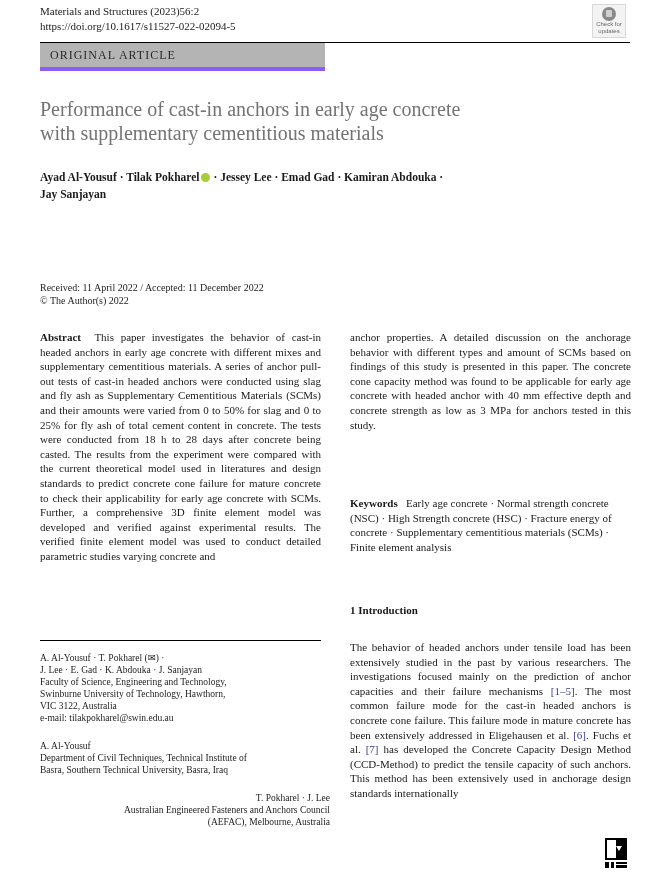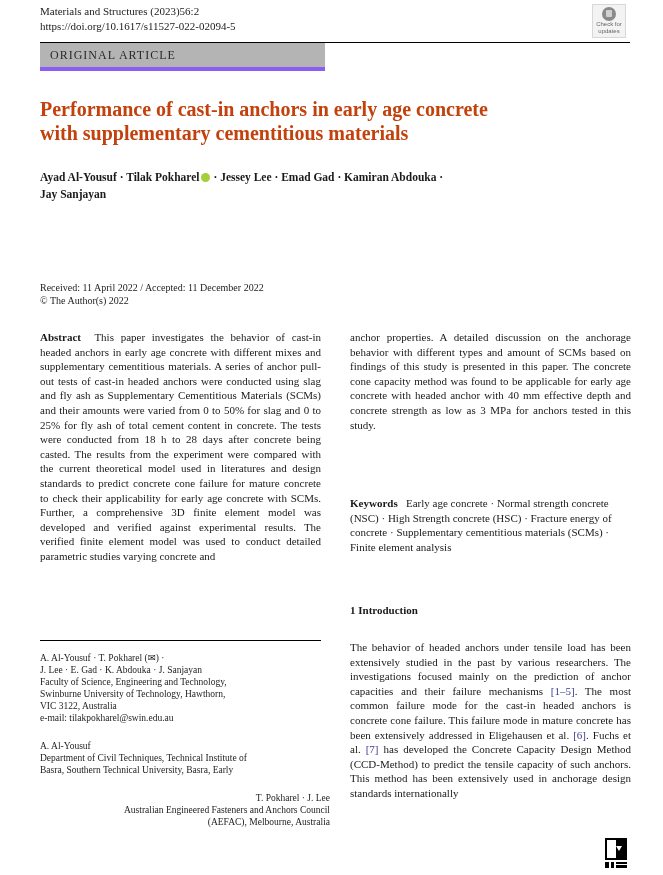--- a/index.html
+++ b/index.html
@@ -13,21 +13,21 @@
            background: #f3f3f3; box-sizing: border-box; text-align: center; }
   .check .circ { width: 14px; height: 14px; border-radius: 50%; background: #8a8a8a;
                  margin: 2px auto 0; position: relative; }
   .check .circ::after { content: ""; position: absolute; left: 4px; top: 3px; width: 6px; height: 7px;
                  background: #d0d0d0; border-radius: 1px; }
   .check .ctext { font-family: "Liberation Sans", sans-serif; font-size: 6px; line-height: 7px; color: #666; }
   .rule { left: 40px; top: 42px; width: 590px; height: 1px; background: #000; }
   .orig { left: 40px; top: 43px; width: 285px; height: 24px; background: #b4b4b4;
           border-bottom: 4px solid #8b5cf6; }
   .orig span { position: absolute; left: 10px; top: 5px; font-size: 12px; letter-spacing: 1px; color: #2a2a2a; }
-  .title { left: 40px; top: 97px; font-size: 20px; line-height: 24px; font-weight: bold; color: #c2410c; width: 560px; }
+  .title { left: 40px; top: 97px; font-size: 20px; line-height: 24px; font-weight: normal; color: #737373; width: 560px; }
   .authors { left: 40px; top: 169px; font-size: 11.5px; line-height: 17px; font-weight: bold; color: #1a1a1a; width: 460px; }
   .orcid { display: inline-block; width: 9px; height: 9px; border-radius: 50%; background: #a6ce39;
            vertical-align: -1px; margin: 0 1px; }
   .dates { left: 40px; top: 281px; font-size: 10px; line-height: 13px; color: #222; }
   .col { font-size: 11px; line-height: 14.6px; text-align: justify; color: #1a1a1a; }
   .colL { left: 40px; top: 330px; width: 281px; }
   .colR { left: 350px; top: 330px; width: 281px; }
   .kw { left: 350px; top: 476px; width: 281px; font-size: 11px; line-height: 14.6px; text-align: left; margin-top: 20px; }
   .bold { font-weight: bold; }
   .intro-h { left: 350px; top: 604px; font-size: 11px; font-weight: bold; }
@@ -97,21 +97,21 @@
   <div>J. Lee · E. Gad · K. Abdouka · J. Sanjayan</div>
   <div>Faculty of Science, Engineering and Technology,</div>
   <div>Swinburne University of Technology, Hawthorn,</div>
   <div>VIC 3122, Australia</div>
   <div>e-mail: tilakpokharel@swin.edu.au</div>
 </div>
 
 <div class="abs fn fn2">
   <div>A. Al-Yousuf</div>
   <div>Department of Civil Techniques, Technical Institute of</div>
-  <div>Basra, Southern Technical University, Basra, Early</div>
+  <div>Basra, Southern Technical University, Basra, Iraq</div>
 </div>
 
 <div class="abs fn fn3">
   <div>T. Pokharel · J. Lee</div>
   <div>Australian Engineered Fasteners and Anchors Council</div>
   <div>(AEFAC), Melbourne, Australia</div>
 </div>
 
 <div class="abs pub">Published online: 21 December 2022</div>
 

